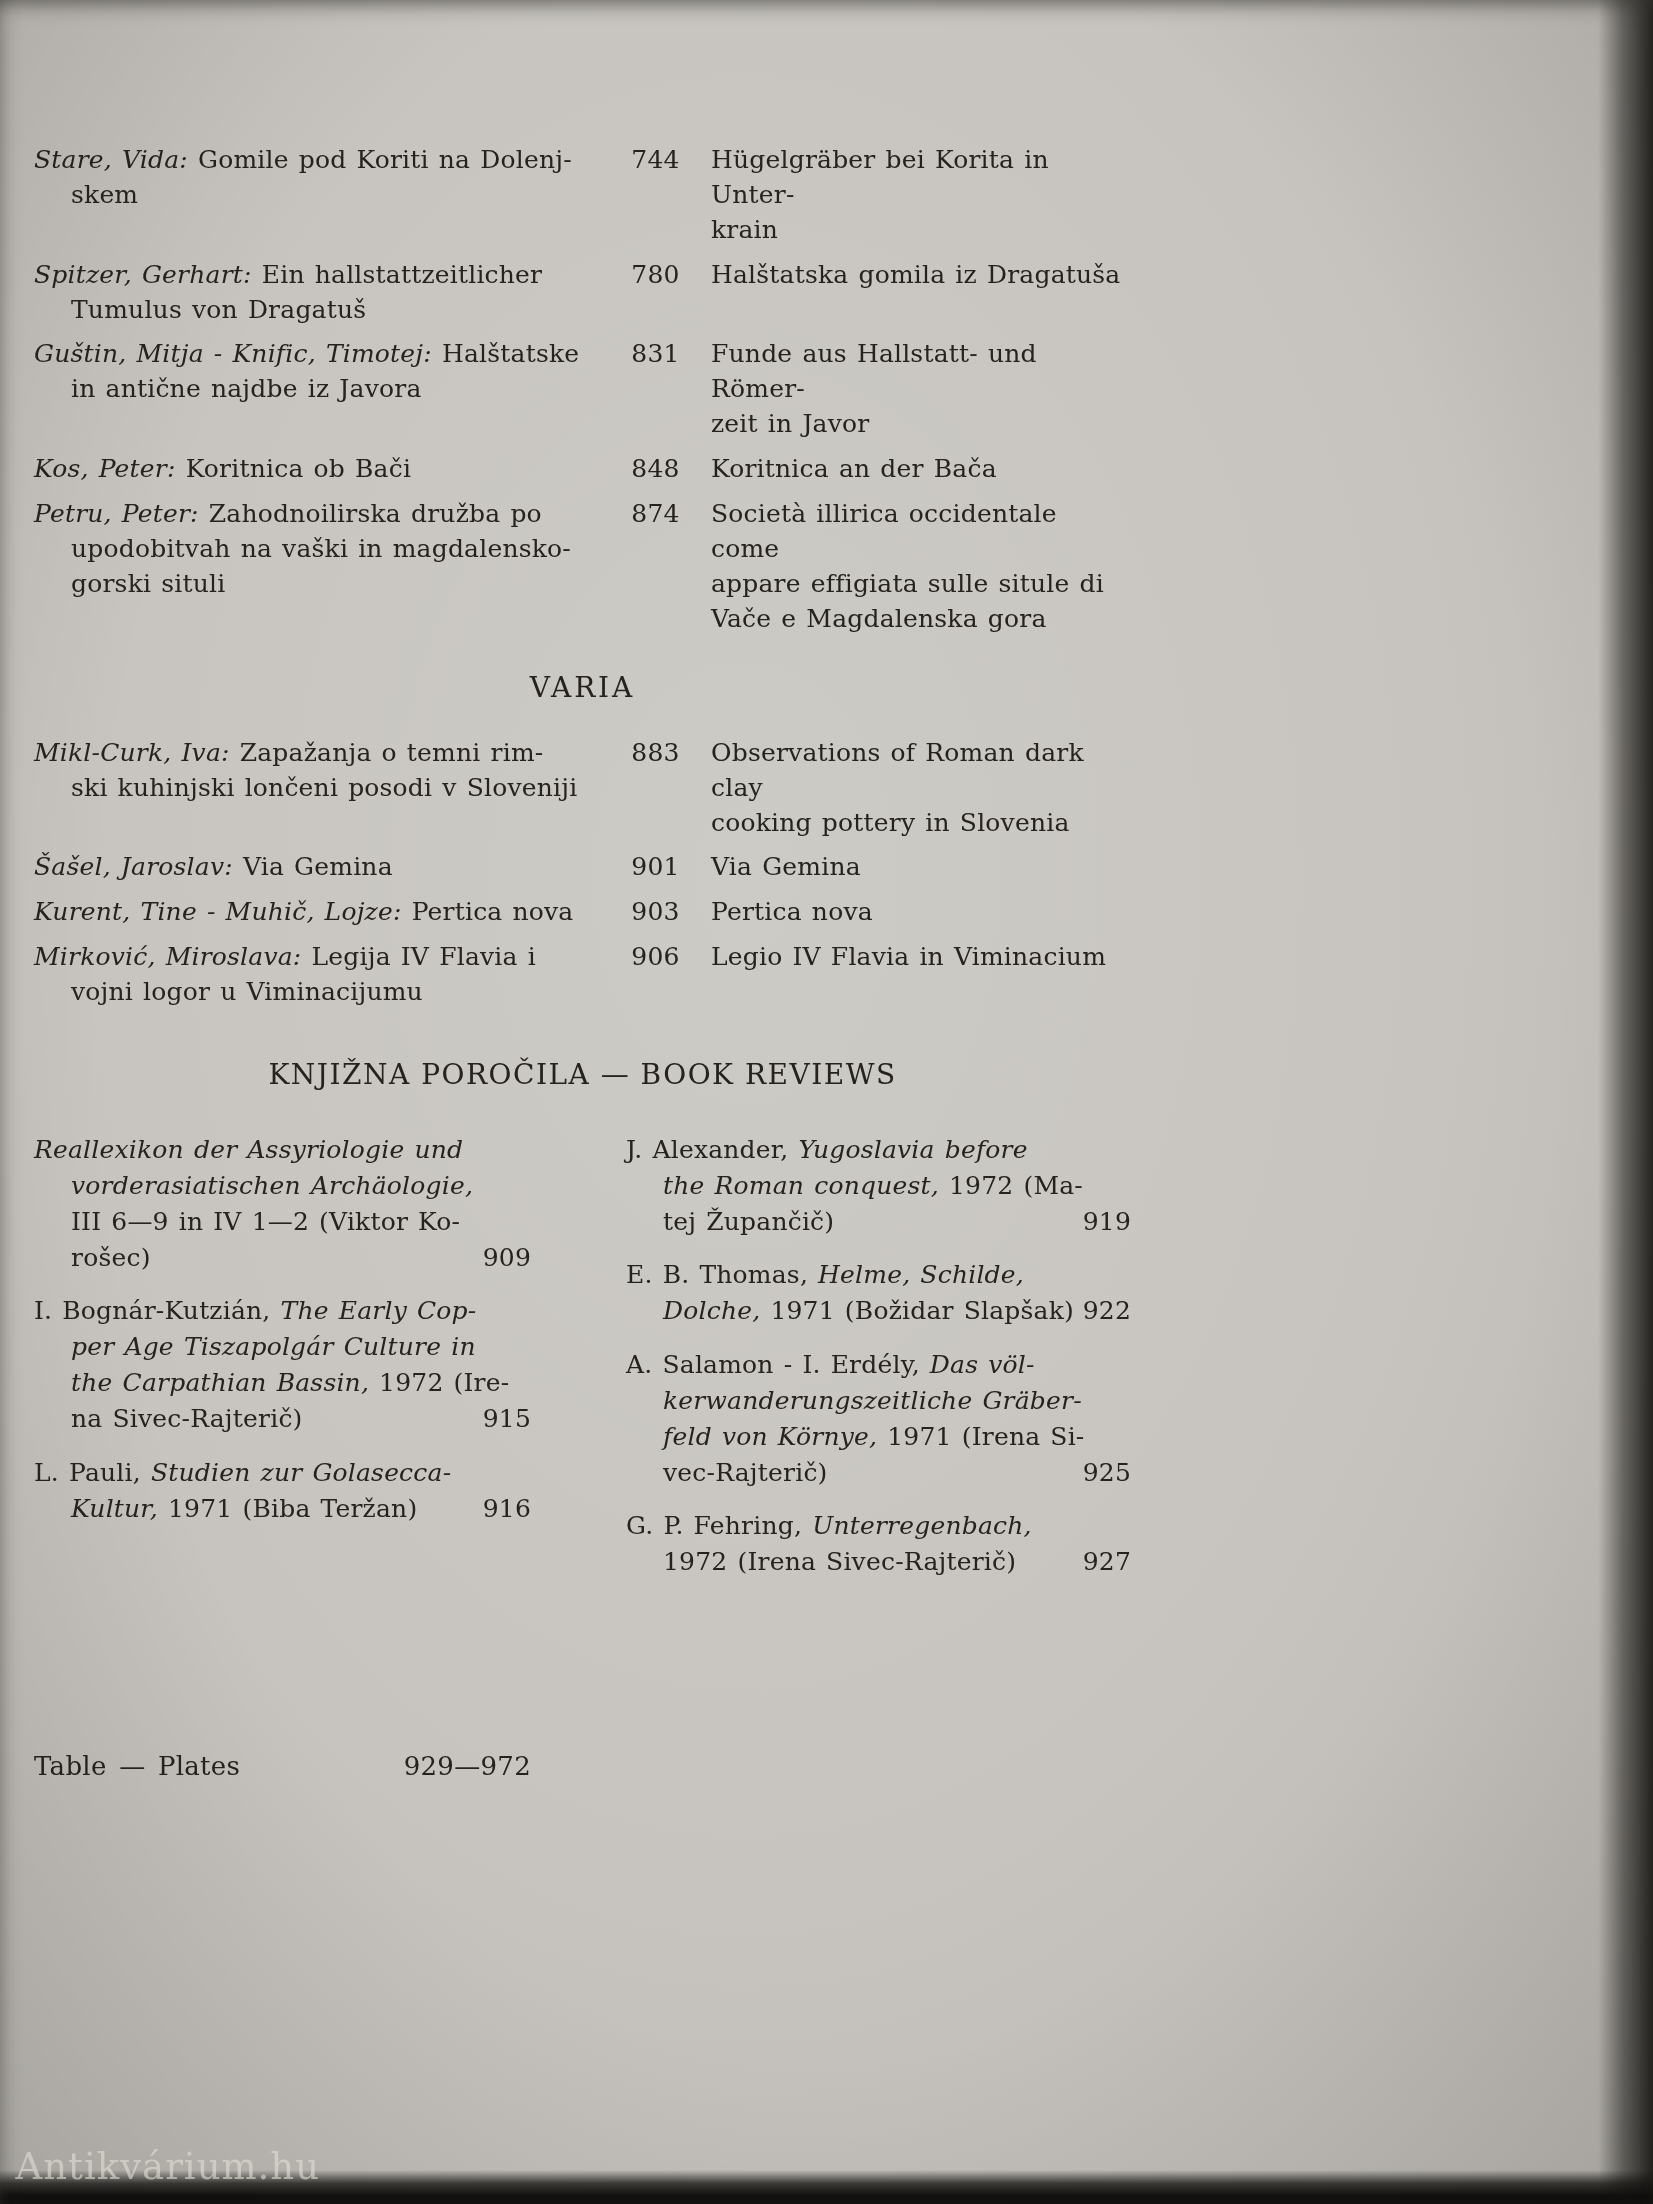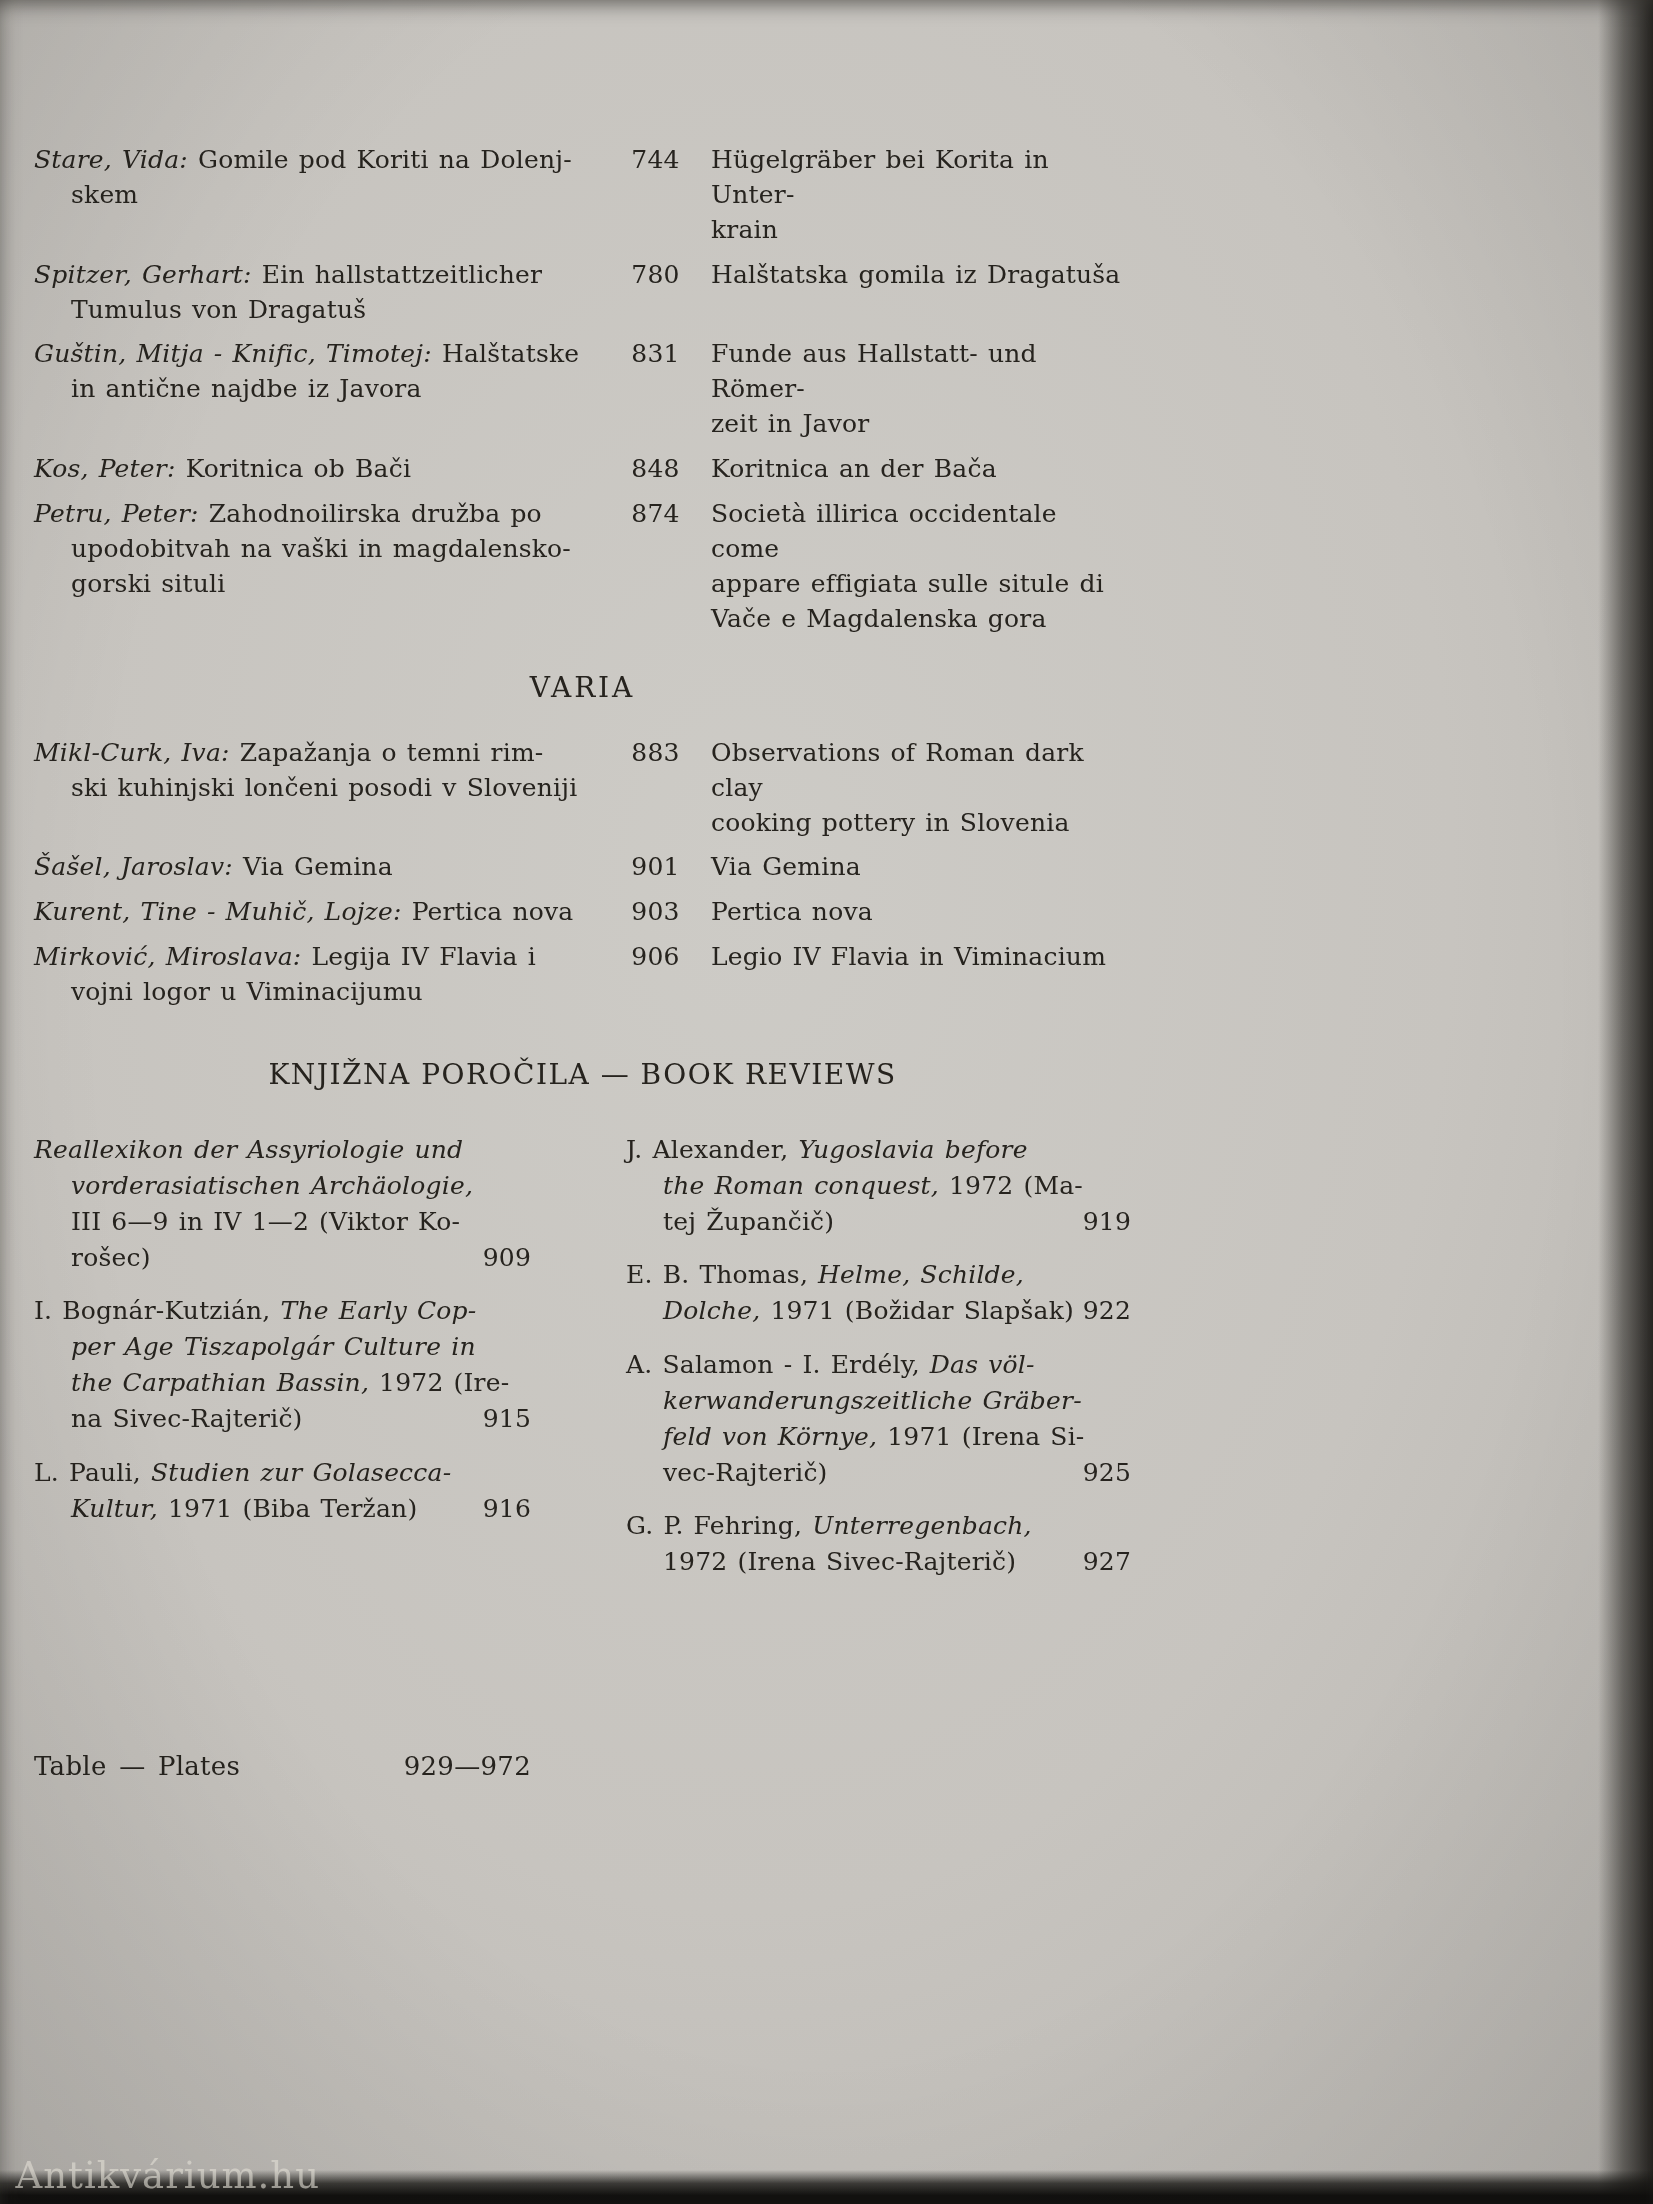--- a/index.html
+++ b/index.html
@@ -28,21 +28,21 @@
   .rev-entry{position:relative;font-size:25px;line-height:36px;margin-bottom:17.5px;letter-spacing:0.2px;word-spacing:1.9px;}
   .rev-page{position:absolute;right:0;bottom:0;text-indent:0;}
   .plates-row{display:flex;justify-content:space-between;width:497px;margin-top:153px;font-size:26px;letter-spacing:0.3px;word-spacing:3.9px;}
   .edge-right{position:absolute;top:0;right:0;width:56px;height:100%;z-index:3;
     background:linear-gradient(to right, rgba(38,36,32,0) 0%, rgba(38,36,32,0.55) 45%, #24221f 100%);}
   .edge-bottom{position:absolute;left:0;bottom:0;width:100%;height:35px;z-index:3;
     background:linear-gradient(to bottom, rgba(24,23,20,0) 0%, rgba(24,23,20,0.78) 38%, #131210 72%);}
   .vignette{position:absolute;inset:0;pointer-events:none;z-index:4;
     background:radial-gradient(ellipse at 50% 45%, rgba(0,0,0,0) 62%, rgba(0,0,0,0.10) 100%);
     box-shadow:inset 0 13.6px 19.4px -9.7px rgba(55,53,49,0.65), inset 13.6px 0 19.4px -11.6px rgba(55,53,49,0.35);}
-  .watermark{position:absolute;left:15.5px;bottom:8px;z-index:5;font-size:37px;
+  .watermark{position:absolute;left:15.5px;bottom:17px;z-index:5;font-size:37px;
     color:rgba(224,221,212,0.62);letter-spacing:1px;}
 </style>
 </head>
 <body>
 
 <div class="page">
   <main class="content">
 
     <section>
       <div class="toc-row">

